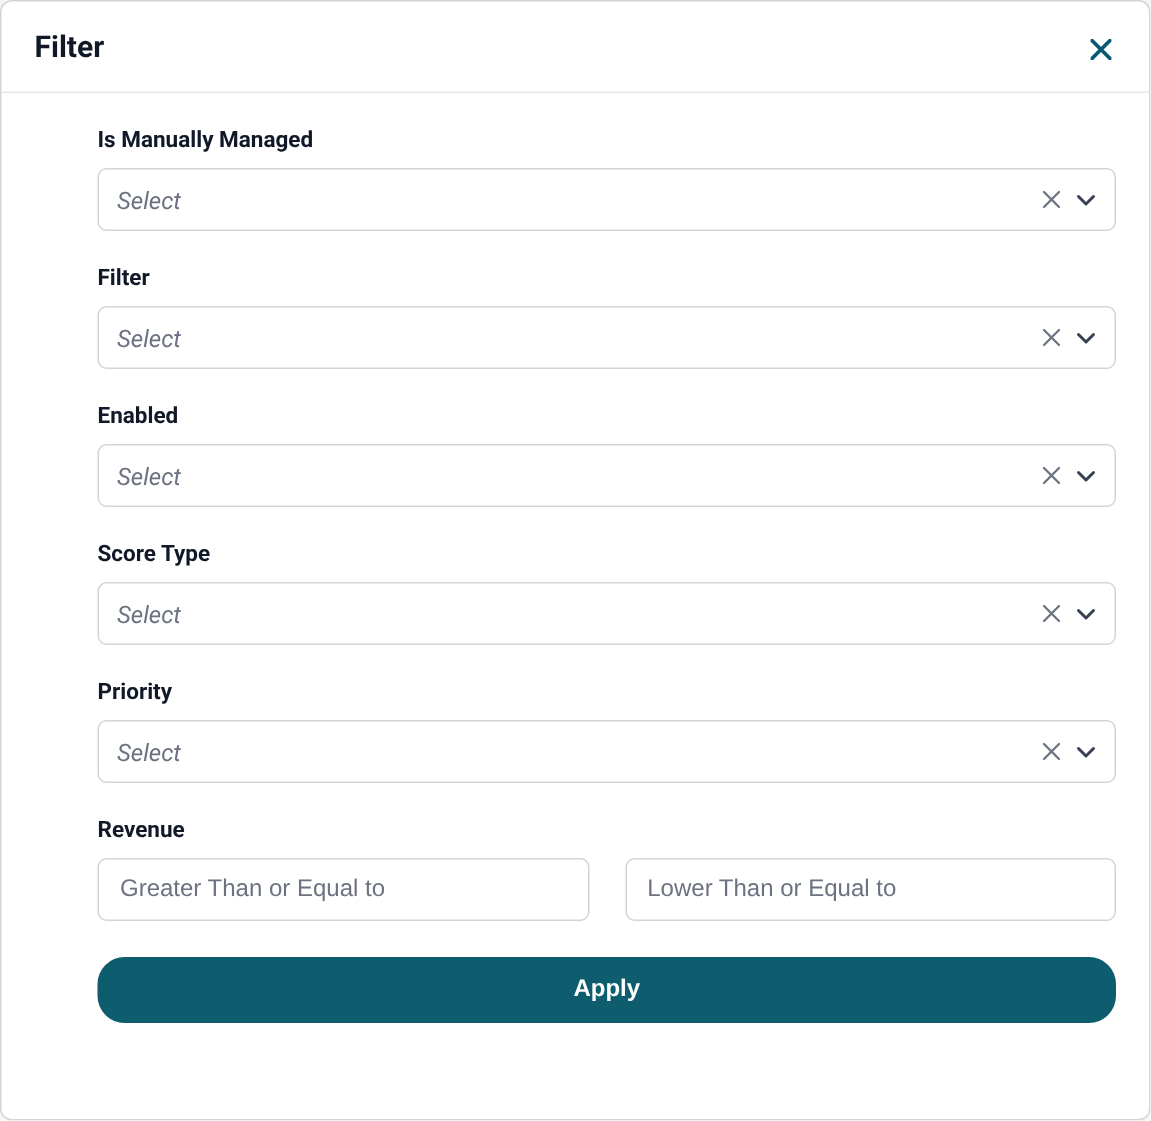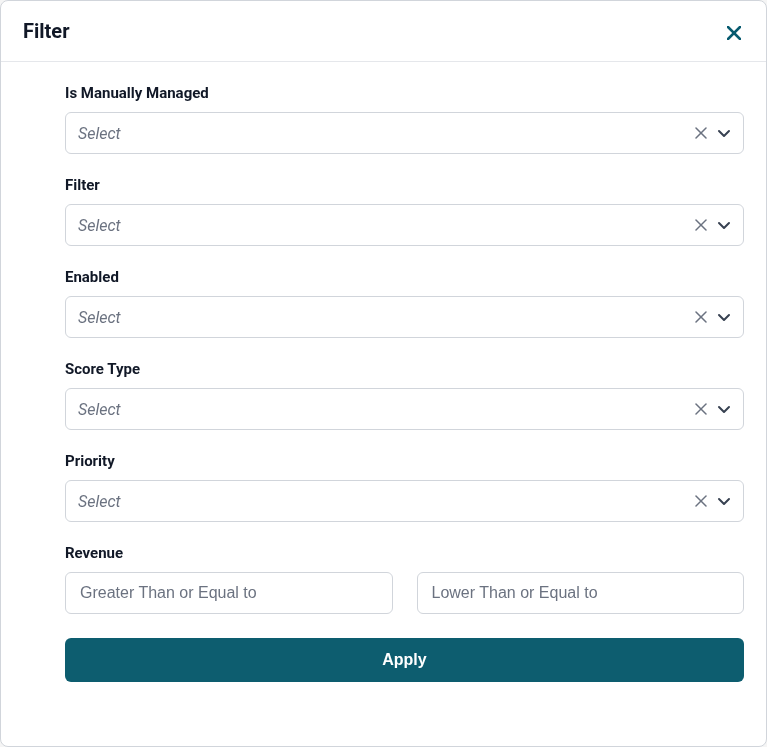--- a/index.html
+++ b/index.html
@@ -141,21 +141,21 @@
       color: #6b7280;
     }
     .apply-btn {
       width: 100%;
       height: 44px;
       background: #0d5d6f;
       color: #fff;
       font-size: 16px;
       font-weight: 600;
       border: none;
-      border-radius: 6px;
+      border-radius: 18px;
       cursor: pointer;
       margin-top: 2px;
     }
   </style>
 </head>
 <body>
 
 <div class="modal">
   <div class="modal-header">
     <div class="modal-title">Filter</div>

